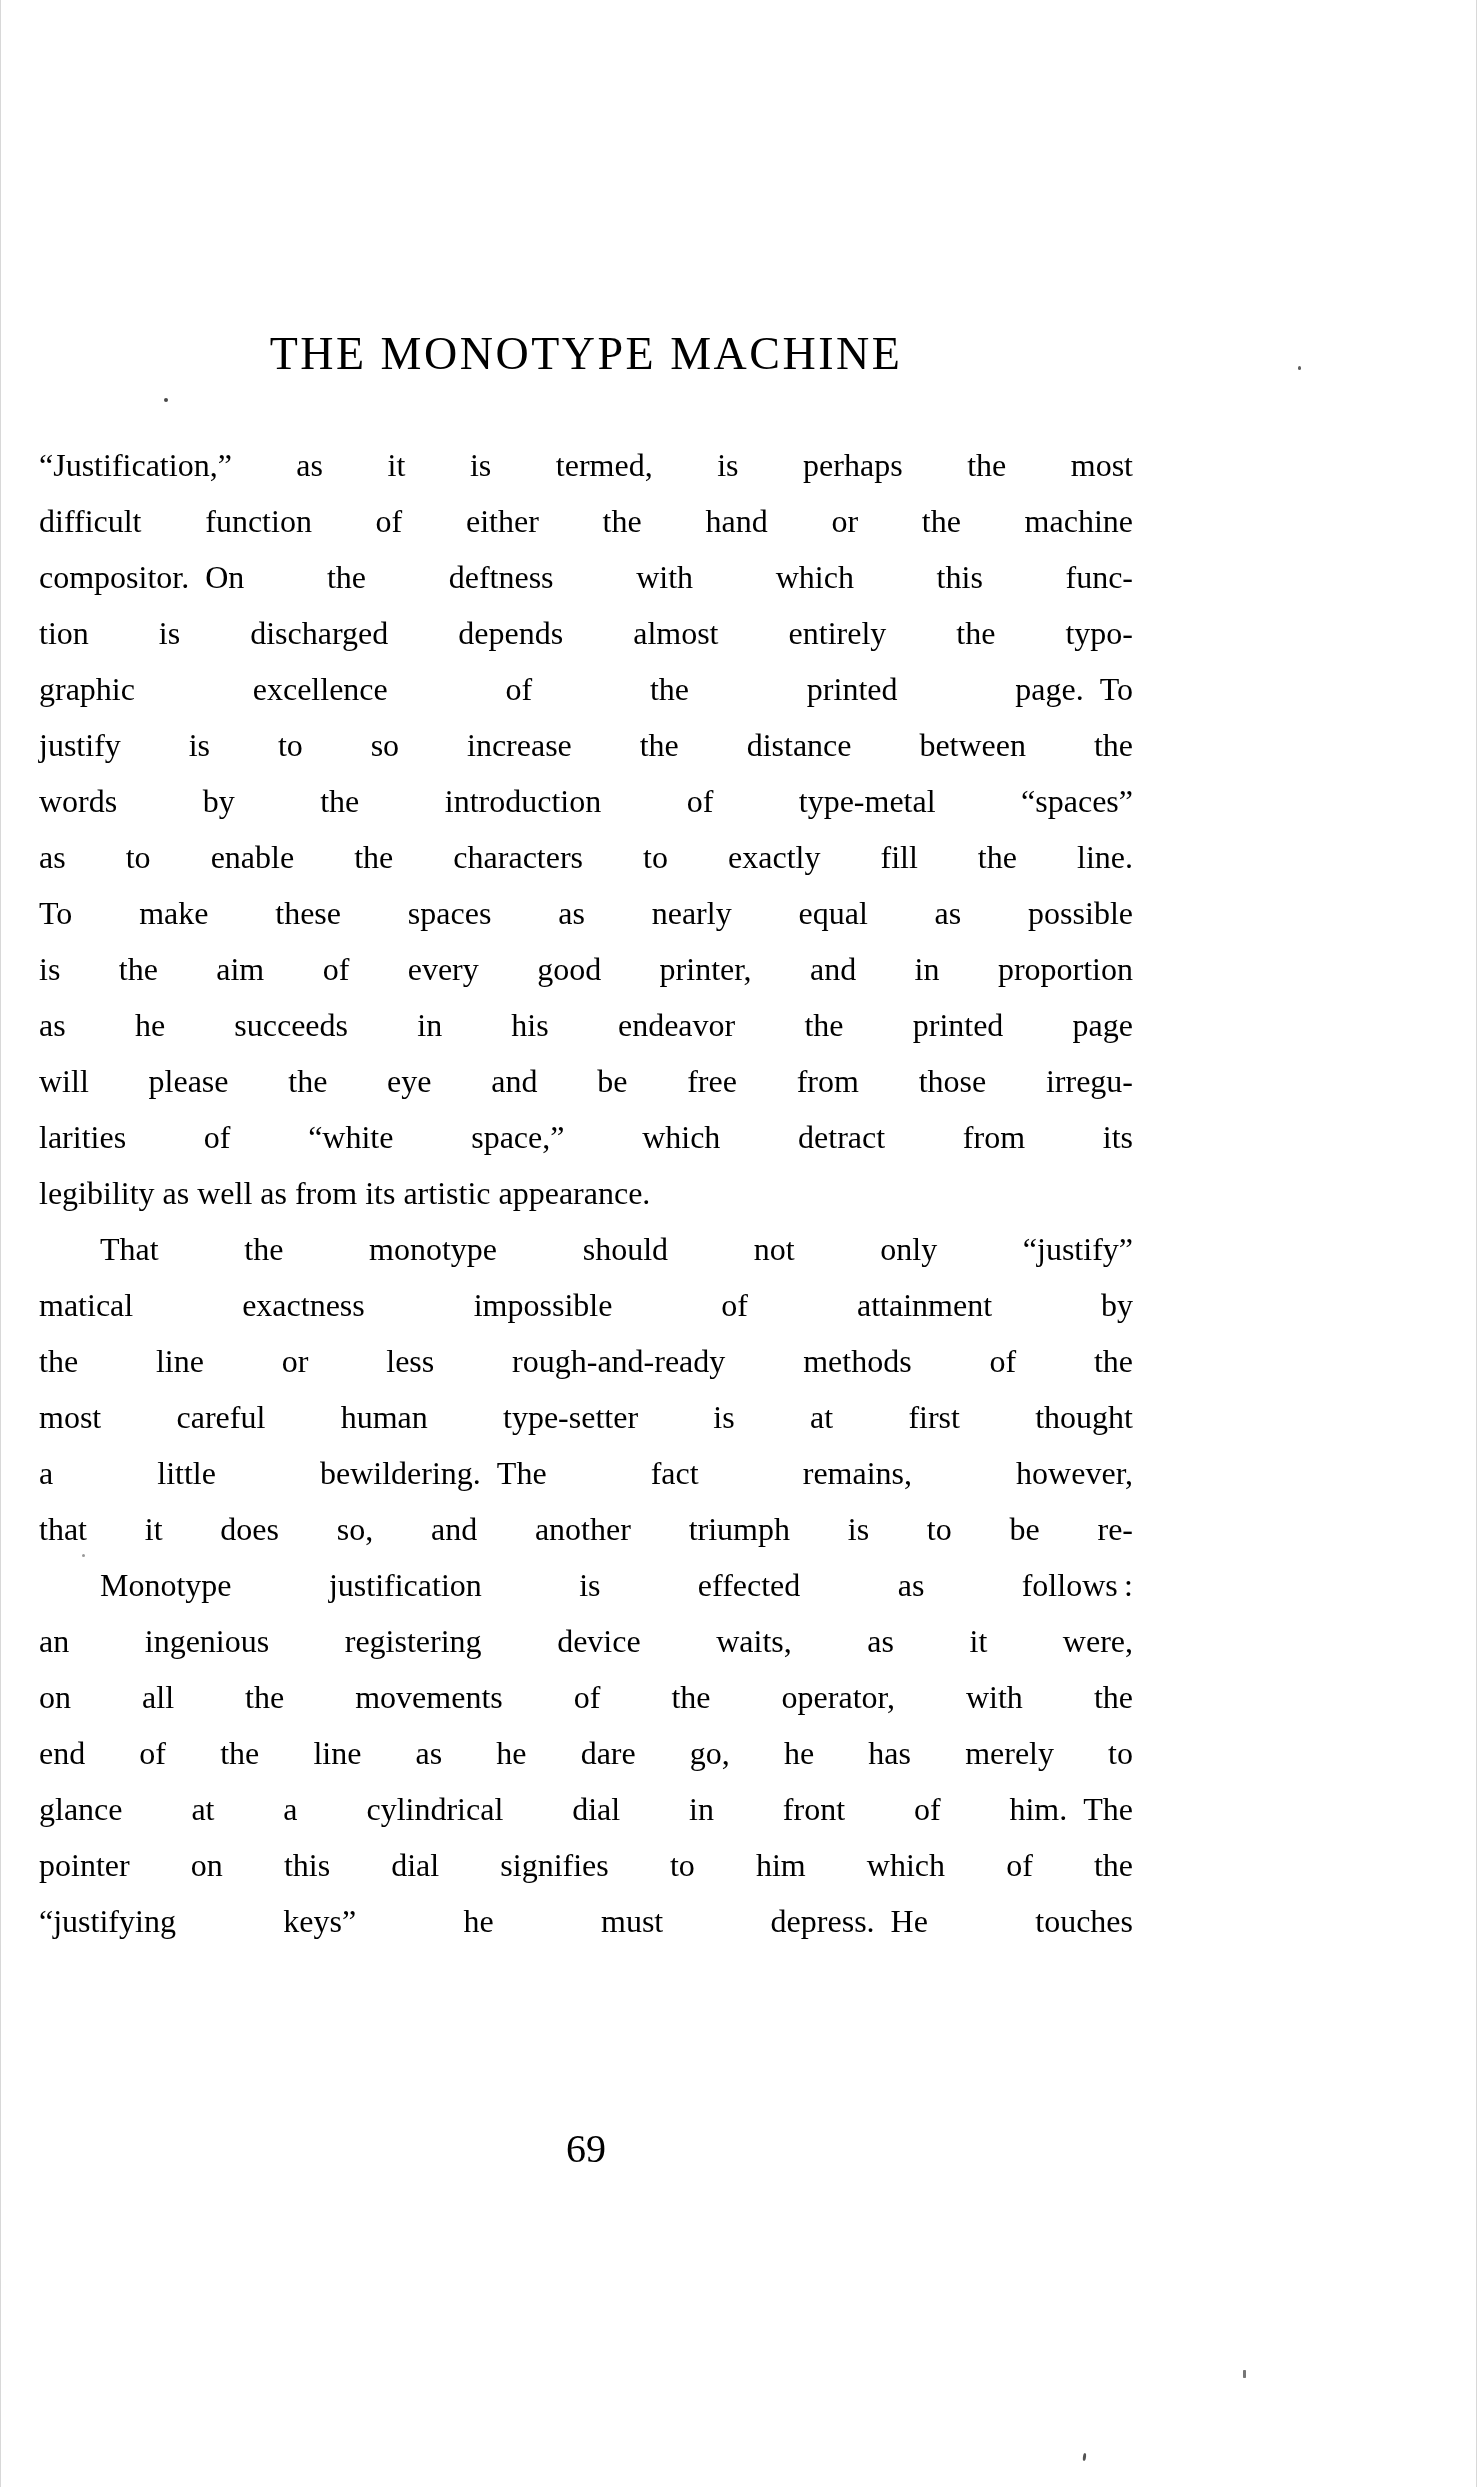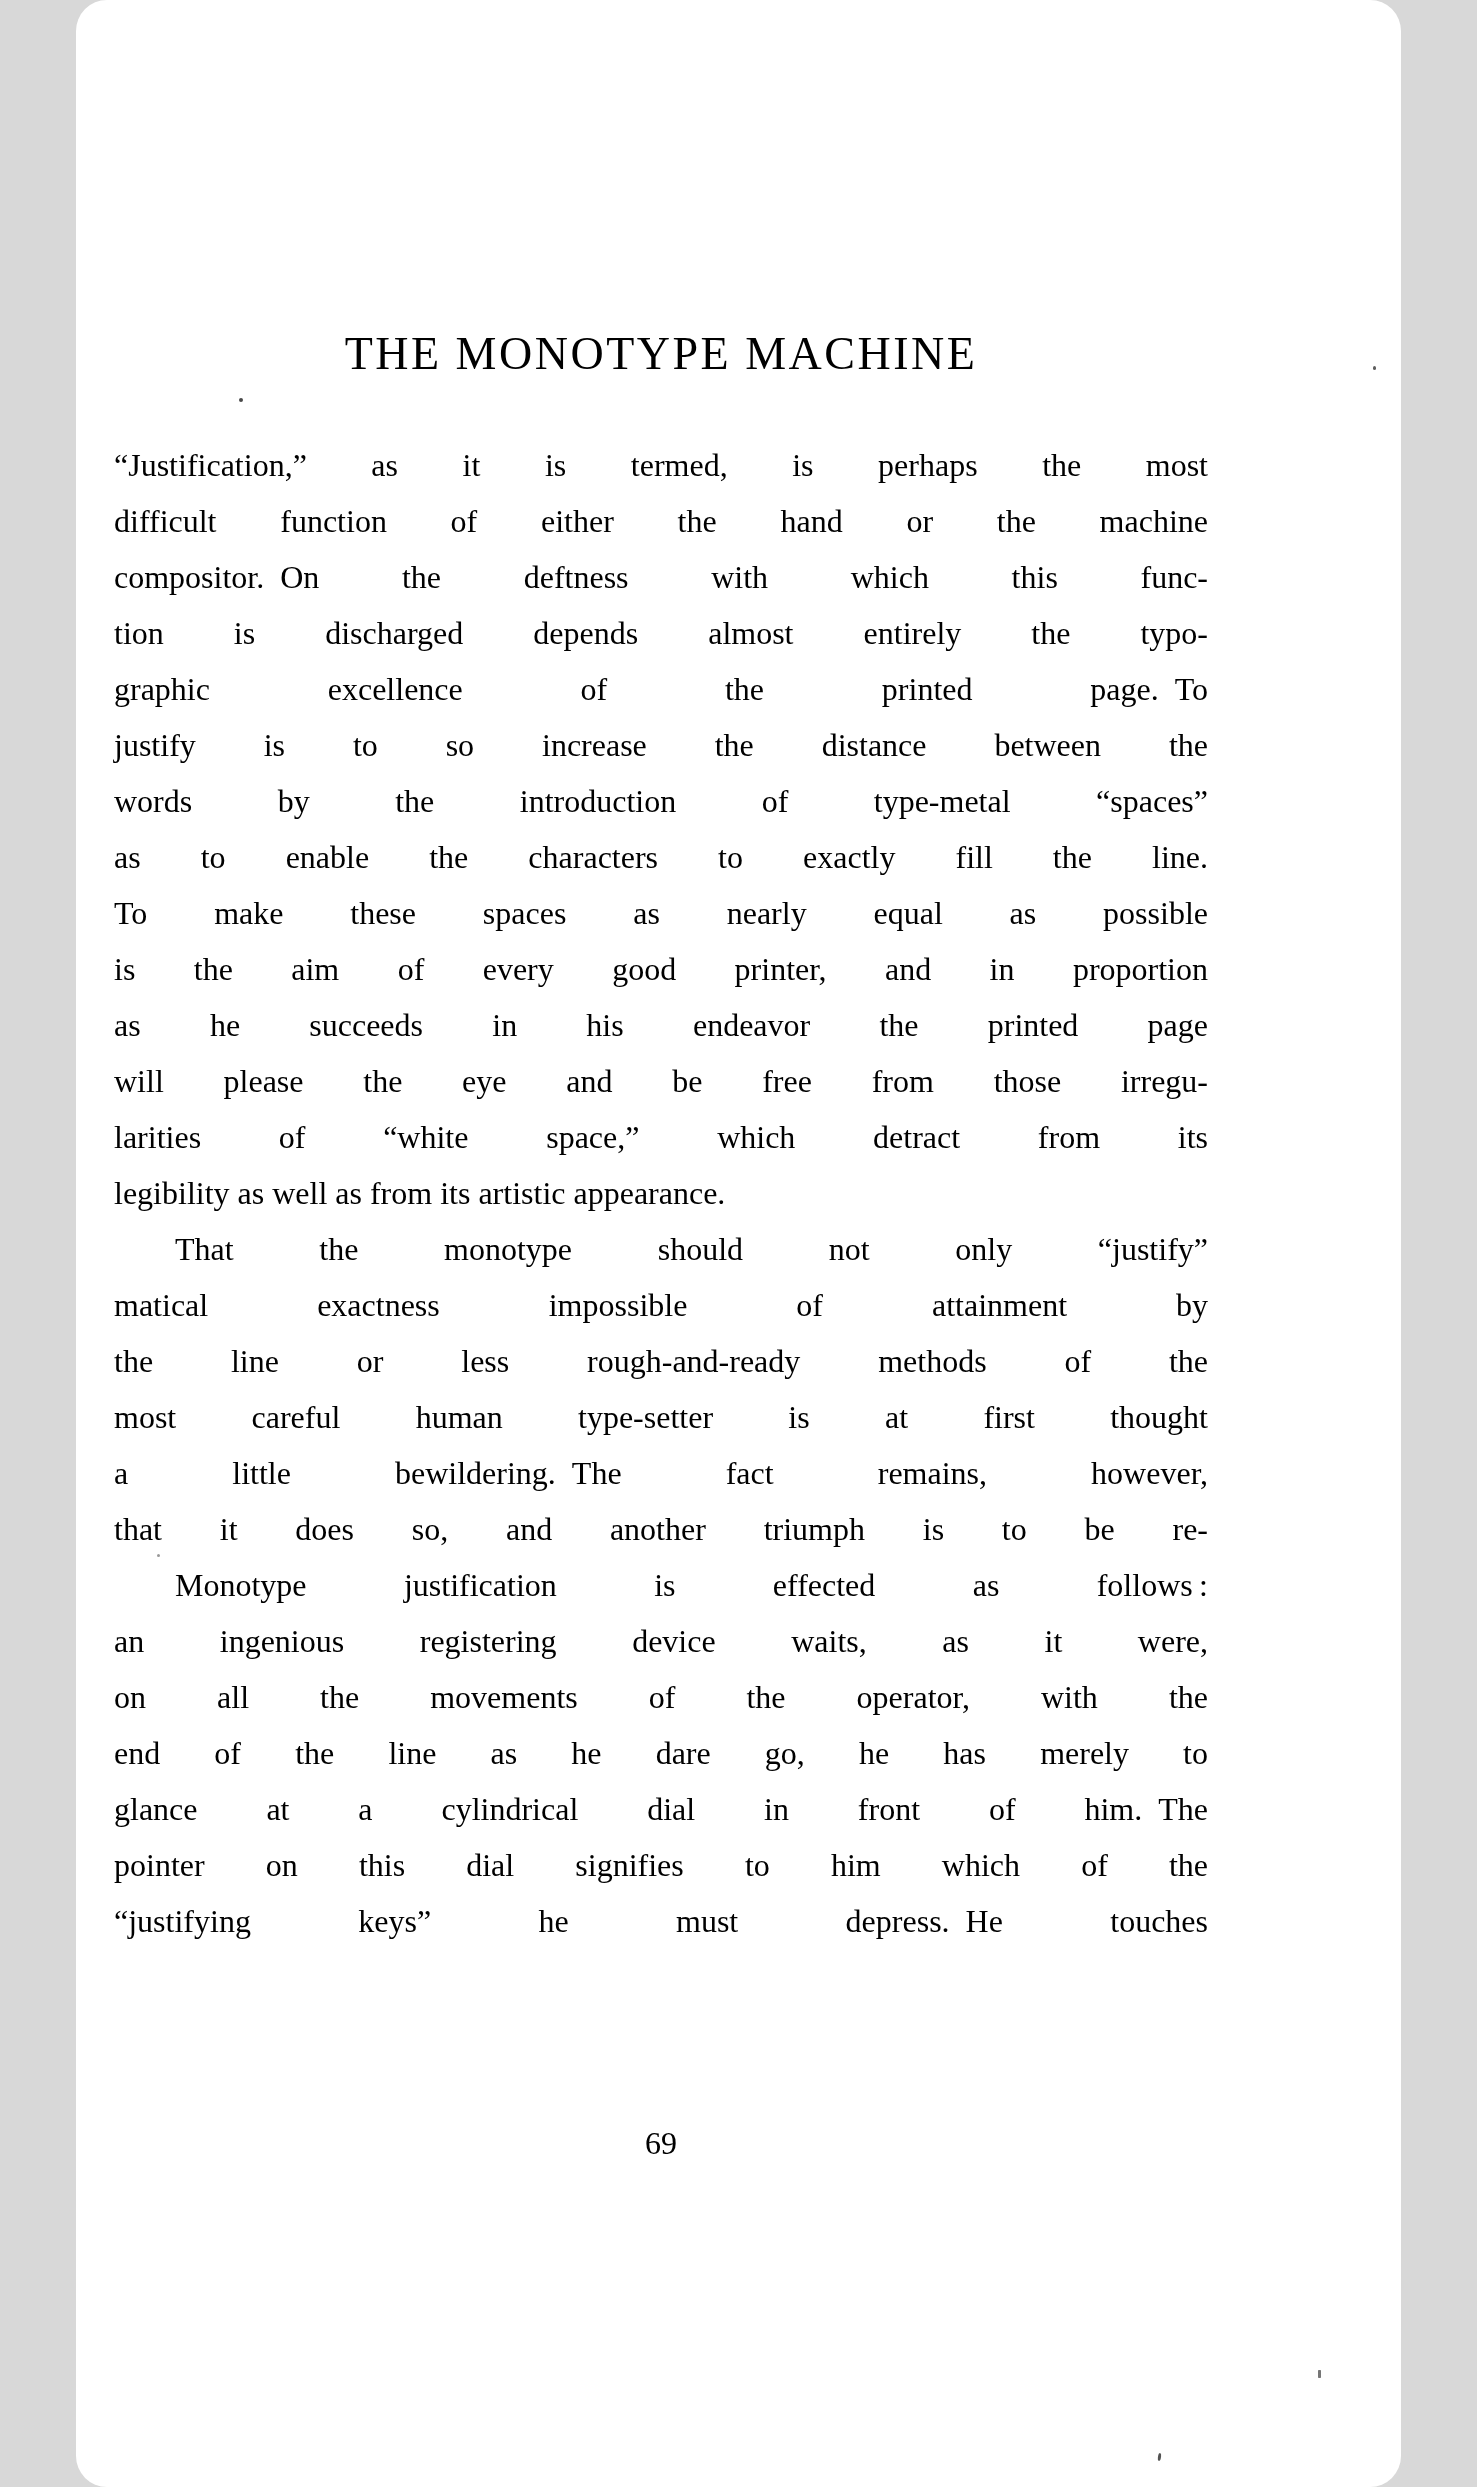--- a/index.html
+++ b/index.html
@@ -1,24 +1,23 @@
 <!DOCTYPE html>
 <html style="font-size:13.6px"><head>
 <meta charset="utf-8">
 <style>
   html,body { margin:0; padding:0; background:#d8d8d8; }
   .page {
     position:relative;
-    width:1325px; height:2487px;
+    width:1475px; height:2487px;
     margin:0 auto;
     background:#ffffff;
     font-family:"Liberation Serif", serif;
     color:#000000;
     overflow:hidden;
-    border-radius:31px;
   }
   .title {
     position:absolute;
     left:38px; top:327px; width:1094px;
     text-align:center;
     font-size:46px;
     letter-spacing:2.5px;
     white-space:nowrap;
   }
   .body-block {
@@ -35,21 +34,21 @@
     text-align:left;
     text-align-last:left;
   }
   .line.first-indent {
     text-indent:61px;
   }
   .page-number {
     position:absolute;
     left:38px; top:2125px; width:1094px;
     text-align:center;
-    font-size:32px;
+    font-size:40px;
     font-family:Liberation Serif, serif;
   }
   
   .speck { position:absolute; background:#1a1a1a; border-radius:50%; }
   .speck.s1 { left:163px; top:398px; width:4.2px; height:4.2px; opacity:.8; }
   .speck.s2 { left:1297px; top:366px; width:3.4px; height:4.2px; opacity:.7; }
   .speck.s3 { left:81px;  top:1554px; width:3.4px; height:3.4px; opacity:.45; }
   .speck.s4 { left:1082px; top:2453px; width:3.4px; height:7.6px; border-radius:1.7px/3.4px; opacity:.75; transform:rotate(8deg); }
   .speck.s5 { left:1242px; top:2370px; width:2.5px; height:7.6px; border-radius:0.8px; opacity:.6; }
 </style>

